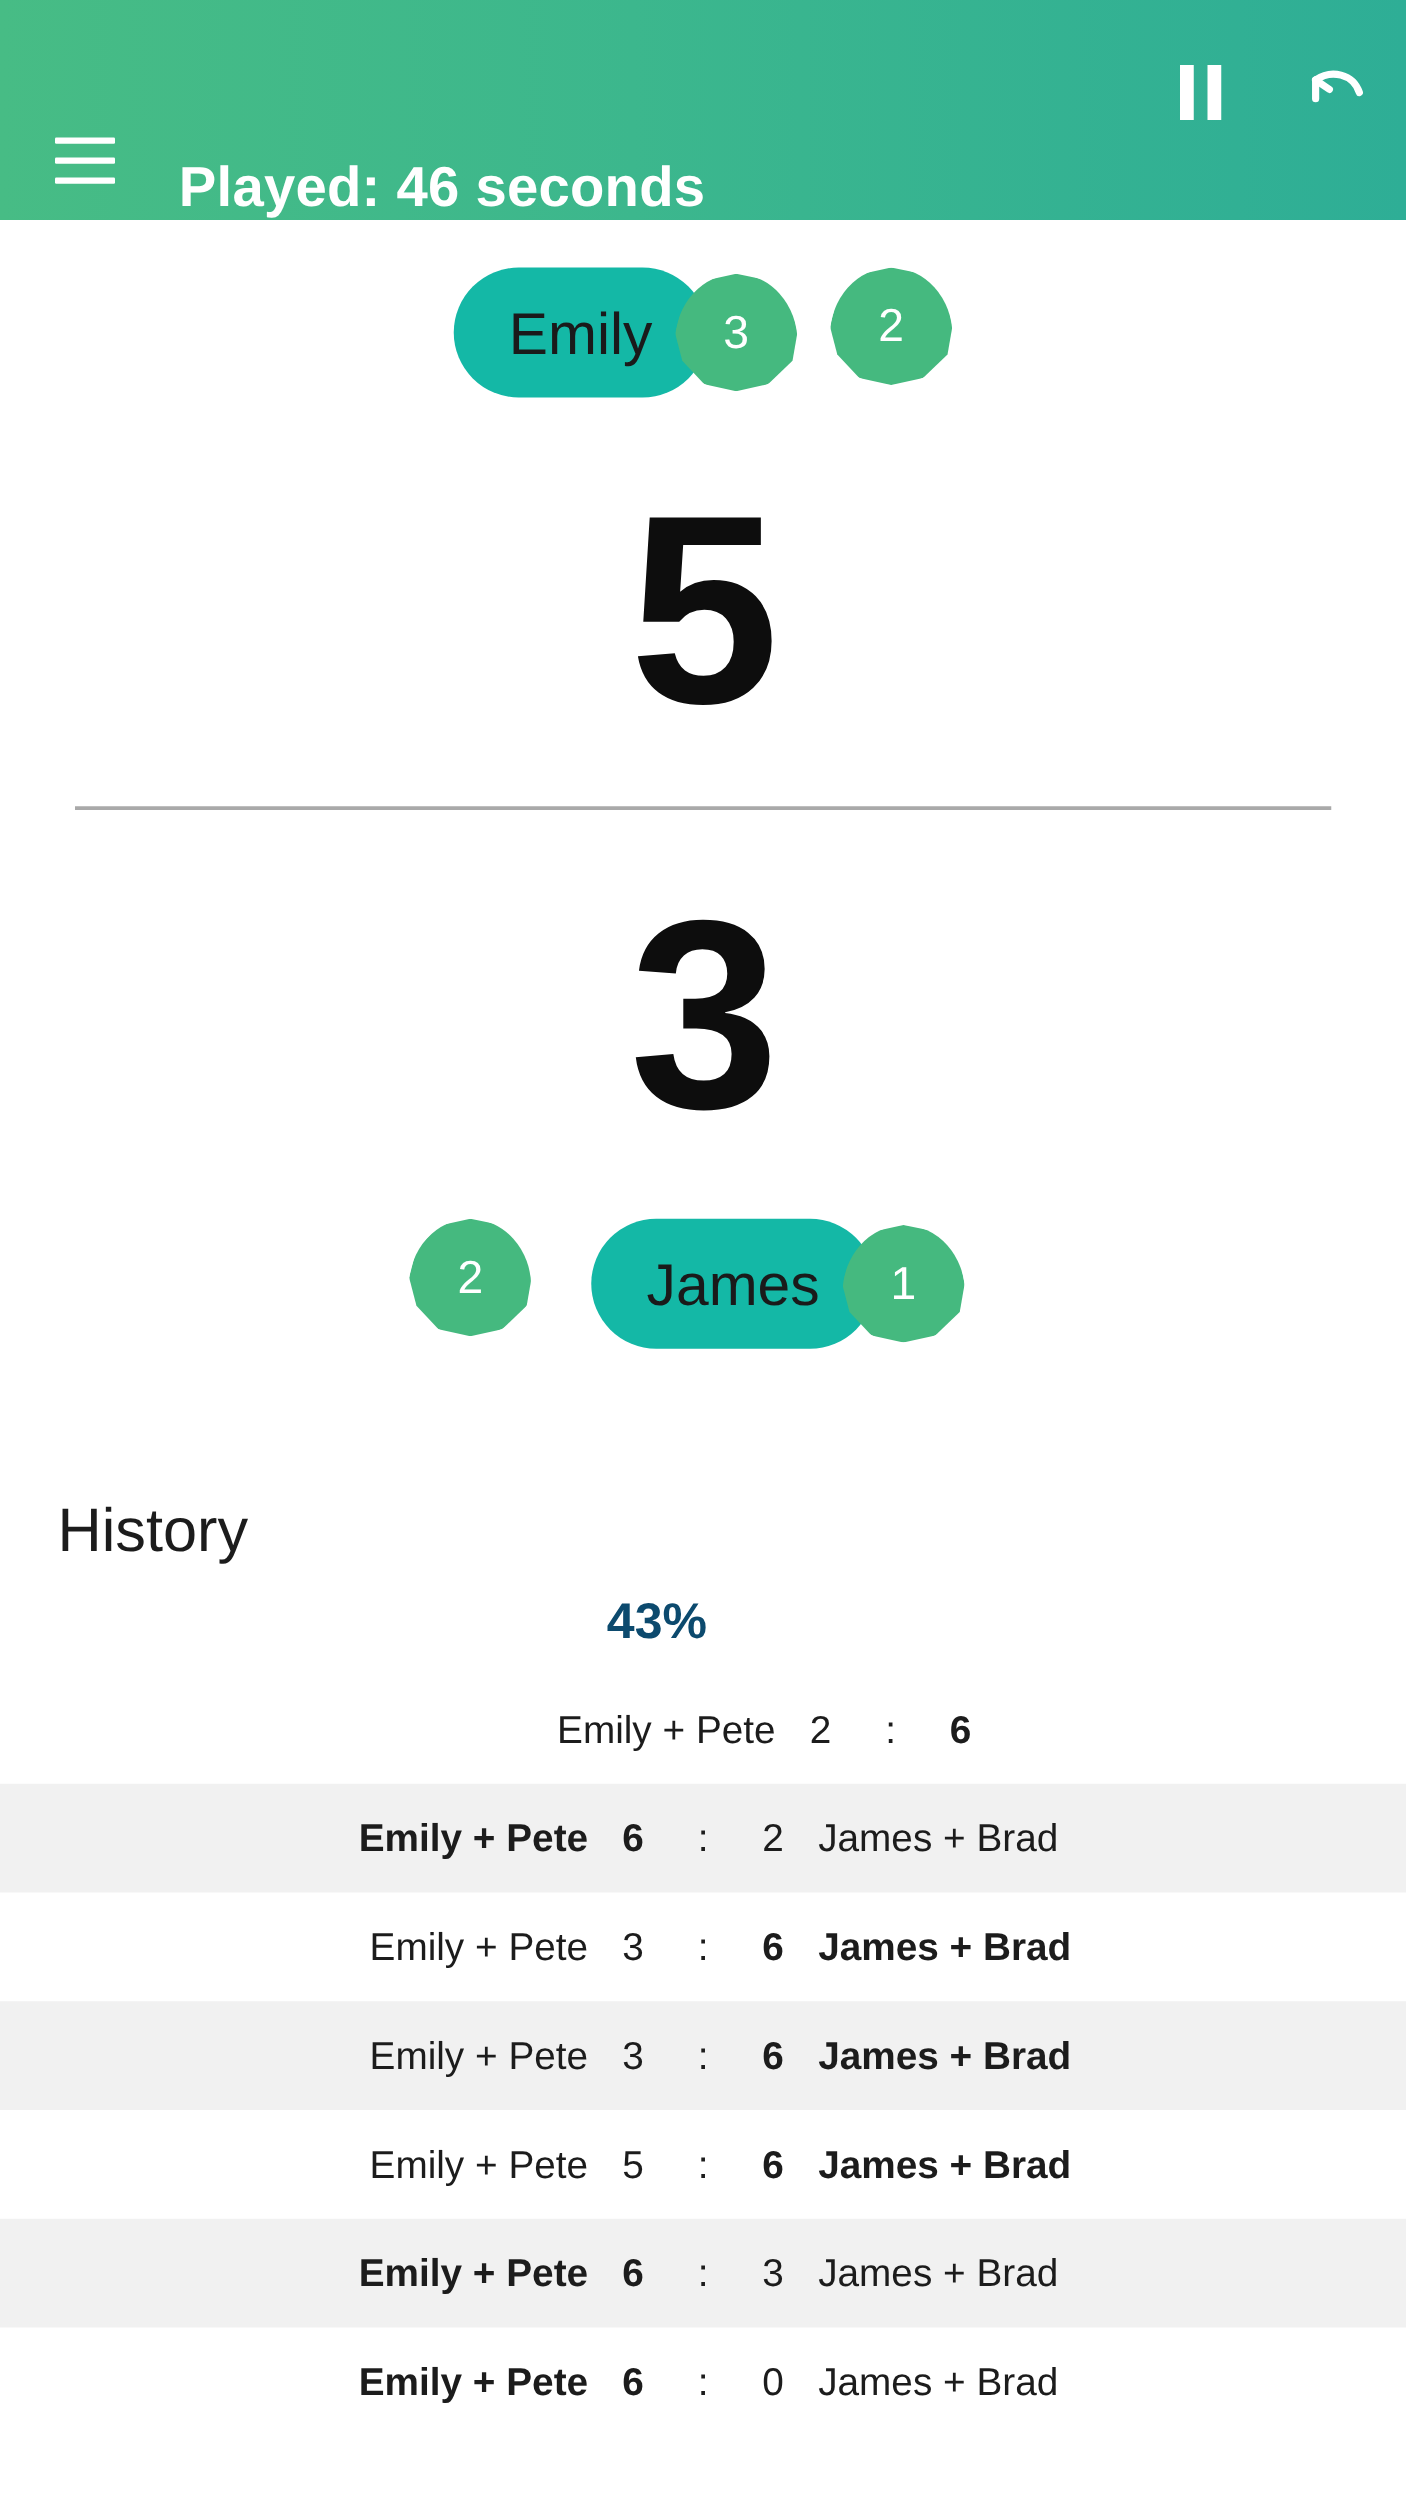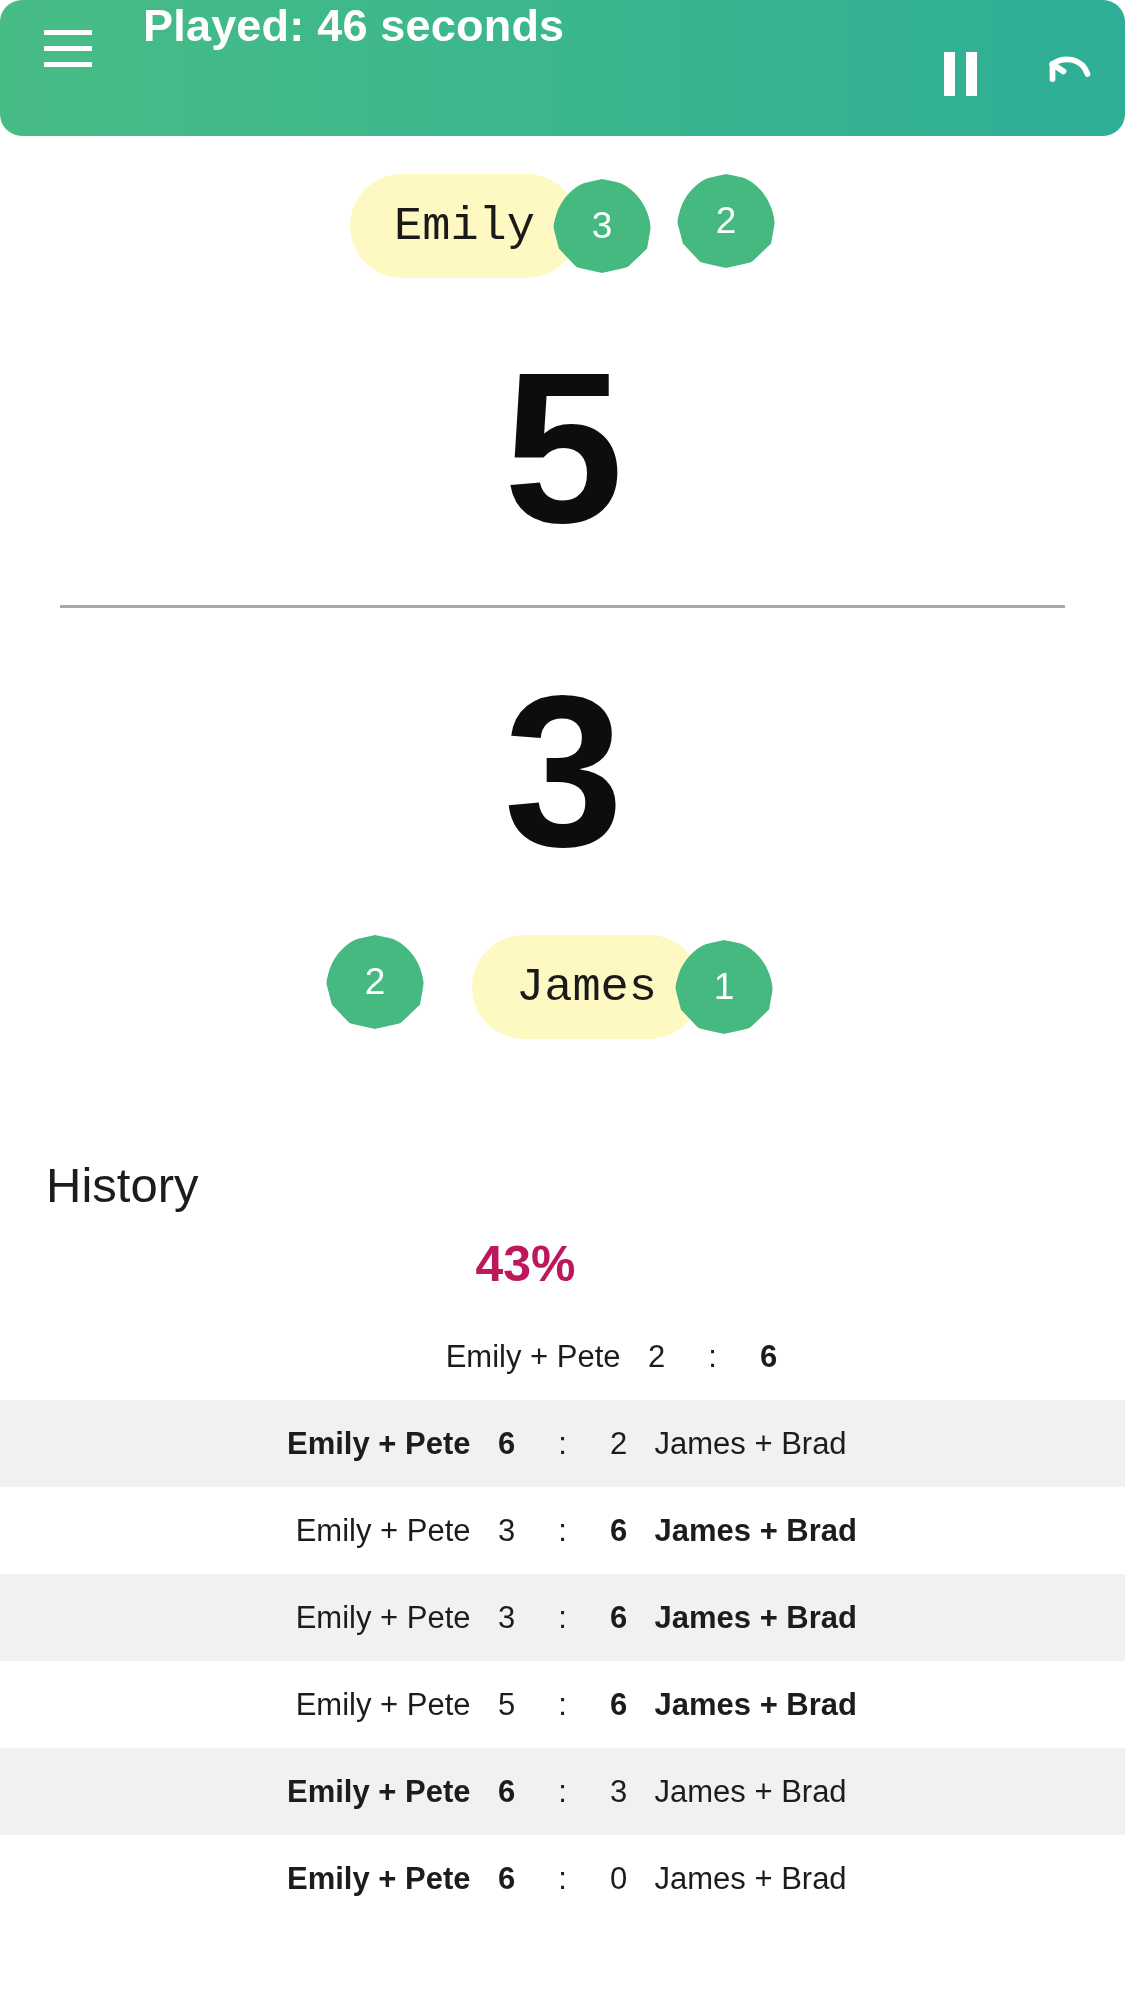--- a/index.html
+++ b/index.html
@@ -8,25 +8,24 @@
     height: 2000px;
     background: #ffffff;
     font-family: "Liberation Sans", sans-serif;
     overflow: hidden;
   }
 
   
   .appbar {
     position: relative;
     width: 1125px;
-    height: 136px;
+    height: 176px;
     background: linear-gradient(90deg, #47bc85 0%, #3cb78d 45%, #2eae96 100%);
     display: flex;
-    align-items: flex-start;
-    border-radius: 22px;
+    align-items: flex-end;
   }
   .menu-btn {
     width: 96px;
     height: 96px;
     margin-left: 20px;
     display: flex;
     flex-direction: column;
     justify-content: center;
     align-items: center;
     gap: 11px;
@@ -86,29 +85,28 @@
   .team-row.top { padding-top: 38px; gap: 52px; }
   .team-row.bottom { padding-top: 8px; gap: 48px; }
 
   .player-chip {
     position: relative;
     display: inline-flex;
     align-items: center;
     cursor: pointer;
   }
   .chip-body {
-    background: #fef9c3;
+    background: #14b8a6;
     border-radius: 52px;
     height: 104px;
     min-width: 200px;
     padding: 0 44px;
     display: flex;
     align-items: center;
     justify-content: flex-end;
-    font-family: Liberation Mono, monospace;
   }
   .chip-name {
     font-size: 47px;
     color: #1a1a1a;
     font-weight: normal;
     white-space: nowrap;
     line-height: 1;
   }
   .chip-badge {
     position: relative;
@@ -150,23 +148,23 @@
     text-align: left;
     font-size: 49px;
     color: #1c1c1c;
     margin-top: 118px;
     padding-left: 46px;
   }
   .pct-row {
     display: flex;
     width: 780px;
     margin: 22px auto 0;
-    font-size: 50px;
+    font-size: 40px;
     font-weight: bold;
-    color: #be185d;
+    color: #0c4a6e;
   }
   .pct-left { flex: 1; text-align: center; padding-right: 74px;}
   .pct-right { flex: 1; text-align: center; padding-left: 78px;}
 
   .history-list {
     margin-top: 20px;
     width: 1125px;
   }
   .history-row {
     display: flex;

